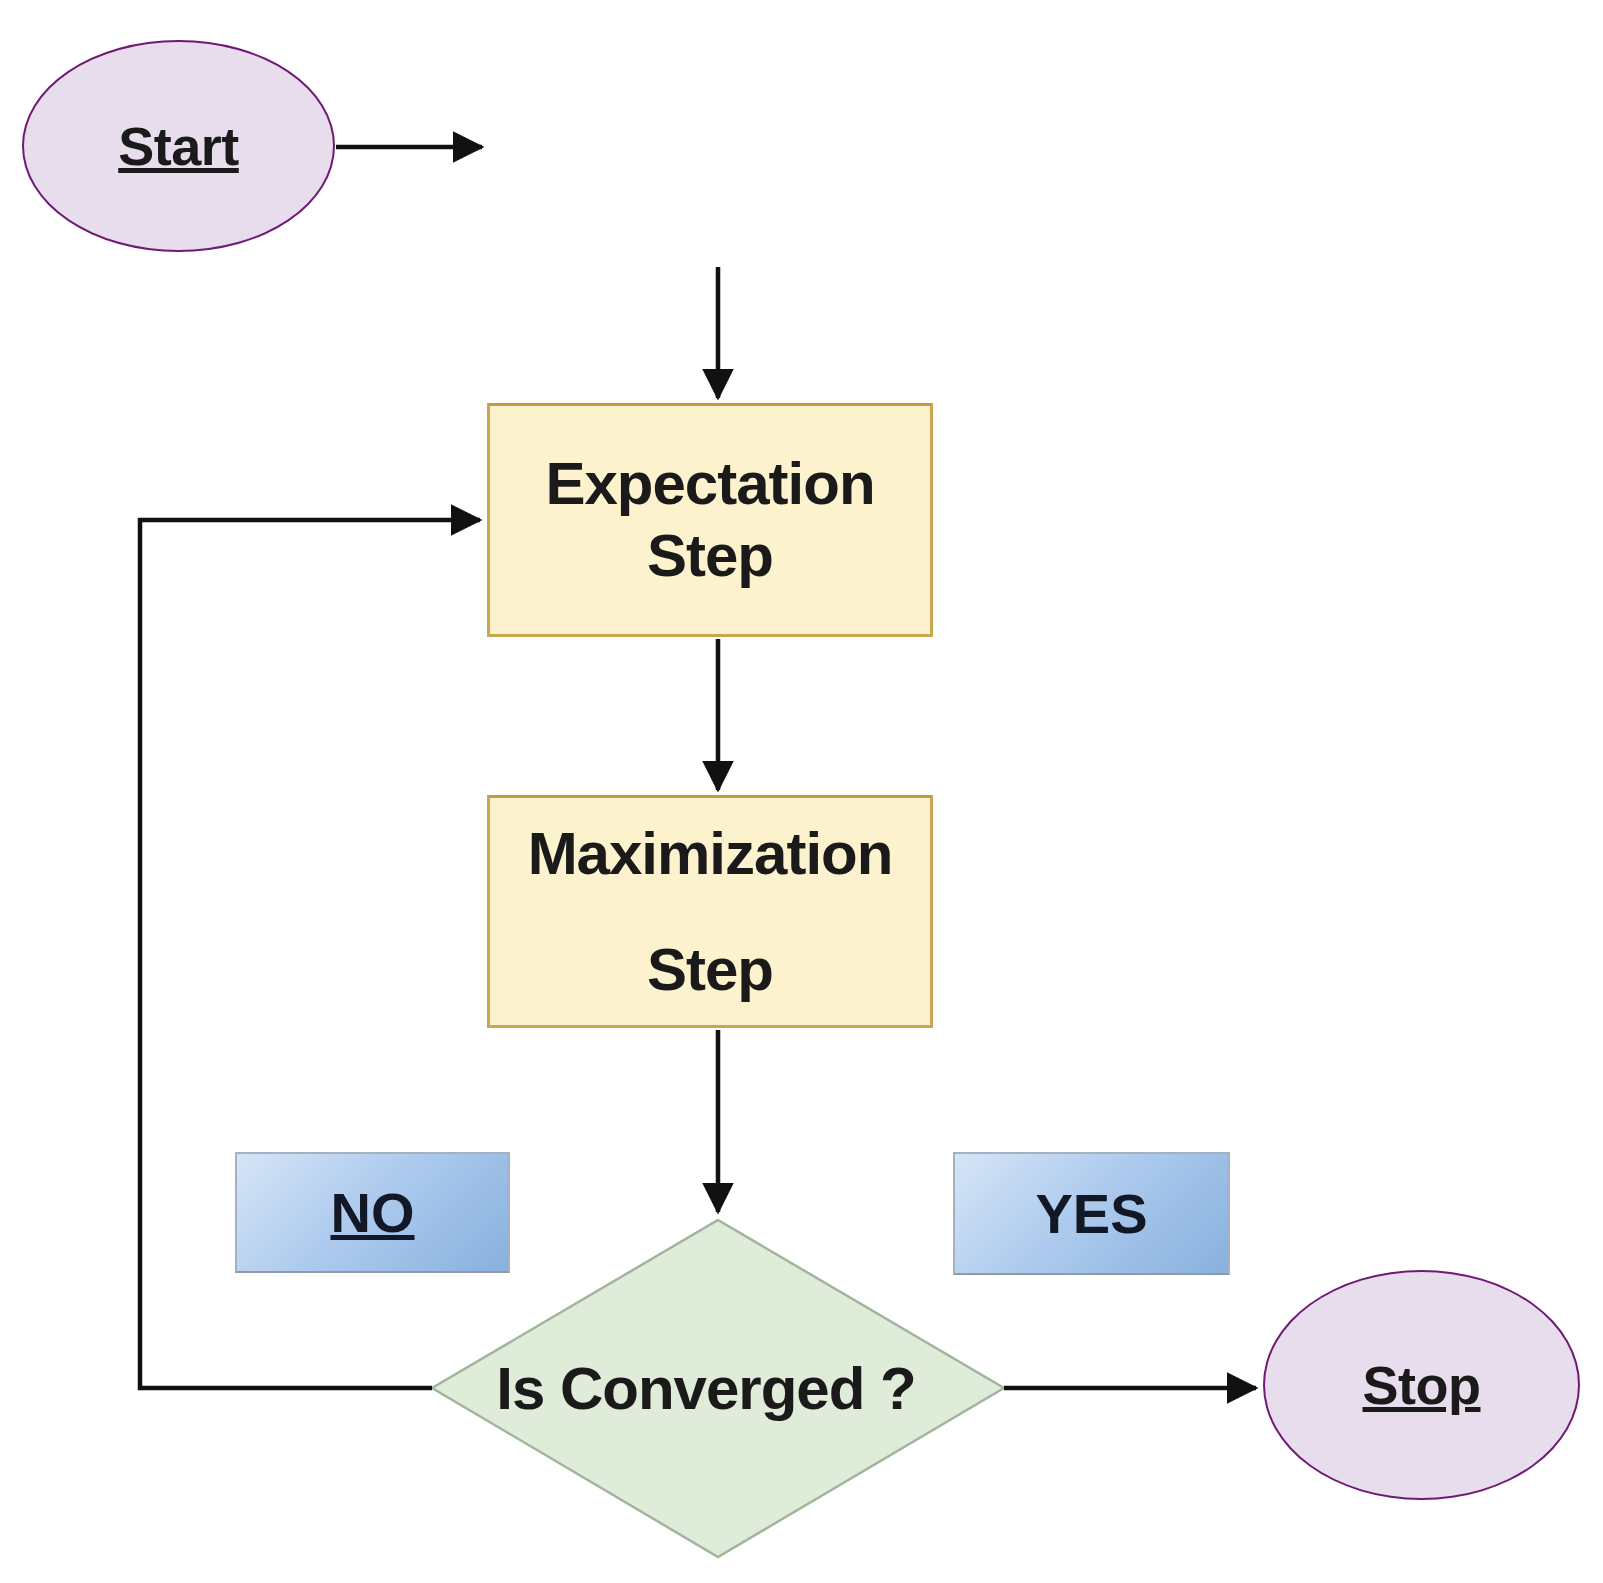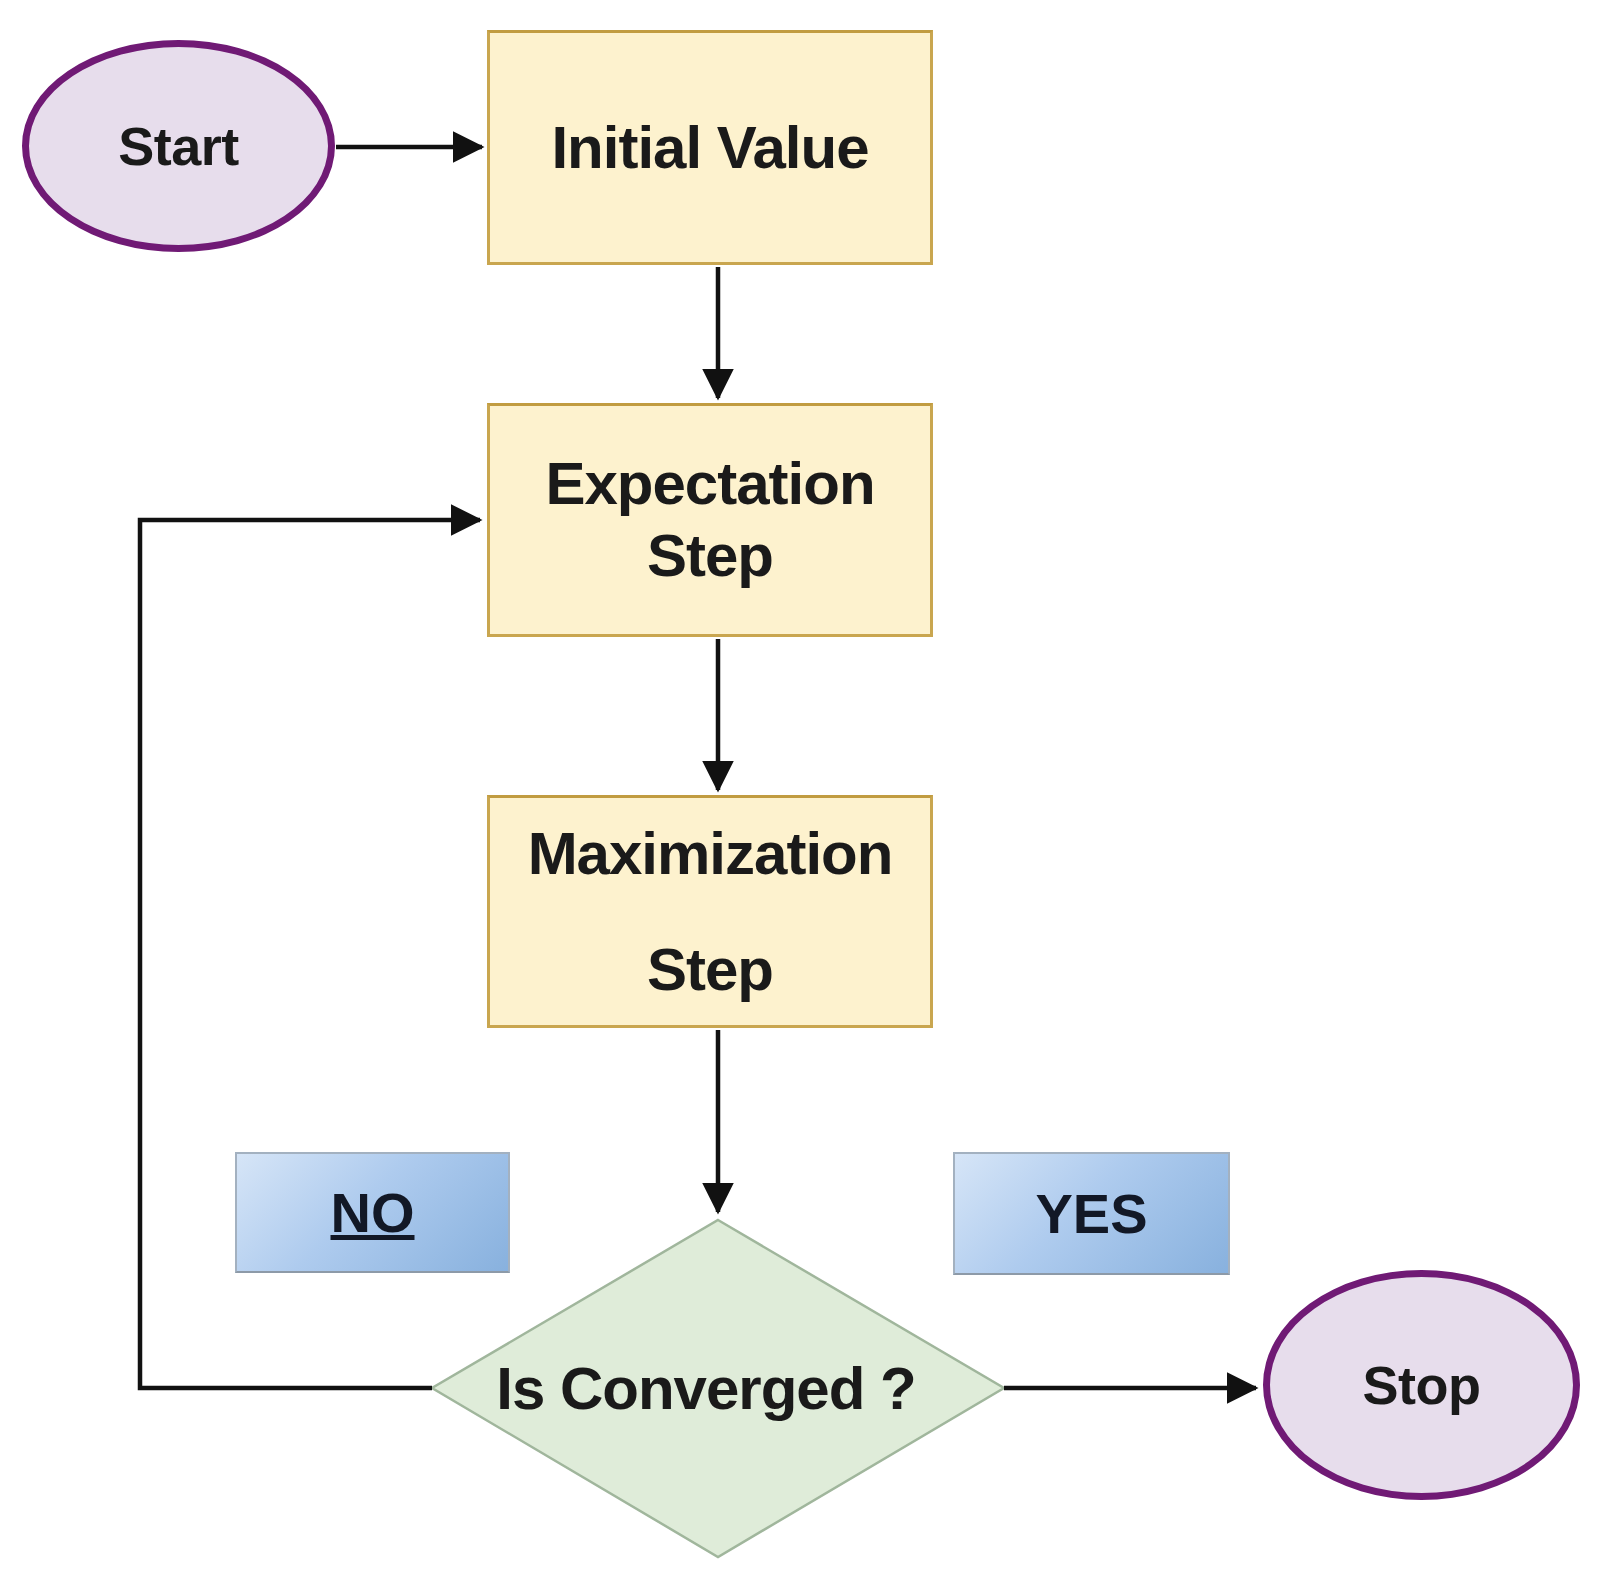--- a/index.html
+++ b/index.html
@@ -28,22 +28,23 @@
     position: absolute;
     box-sizing: border-box;
     display: flex;
     flex-direction: column;
     align-items: center;
     justify-content: center;
     text-align: center;
   }
   .node-ellipse {
     background: #e7ddec;
-    border: 7px solid #701a75;
+    border: 2px solid #701a75;
     border-radius: 50%;
+    text-decoration: underline;
   }
   .node-process {
     background: #fdf2ce;
     border: 3px solid #c9a64f;
     border-top-color: #c19c41;
   }
   .node-labelbox {
     background: linear-gradient(135deg, #d6e5f7 0%, #aecbee 45%, #88b1de 100%);
     border: 2px solid #a3b1c0;
     border-bottom-color: #8d9aa8;
@@ -93,23 +94,20 @@
     <line class="connector" x1="718" y1="639" x2="718" y2="790" marker-end="url(#arrow)"></line>
     <line class="connector" x1="718" y1="1030" x2="718" y2="1212" marker-end="url(#arrow)"></line>
     <line class="connector" x1="1004" y1="1388" x2="1256" y2="1388" marker-end="url(#arrow)"></line>
     <polyline class="connector" points="432,1388 140,1388 140,520 480,520" marker-end="url(#arrow)"></polyline>
   </svg>
 
   <div class="node node-ellipse txt-md" style="left:22px; top:40px; width:313px; height:212px;">
     <span>Start</span>
   </div>
 
-  <div class="node node-process txt-lg" style="left:487px; top:30px; width:446px; height:235px;">
-    <span>Initial Value</span>
-  </div>
 
   <div class="node node-process txt-lg" style="left:487px; top:403px; width:446px; height:234px;">
     <div>Expectation</div>
     <div>Step</div>
   </div>
 
   <div class="node node-process txt-lg" style="left:487px; top:795px; width:446px; height:233px;gap:44px;">
     <div>Maximization</div>
     <div>Step</div>
   </div>

